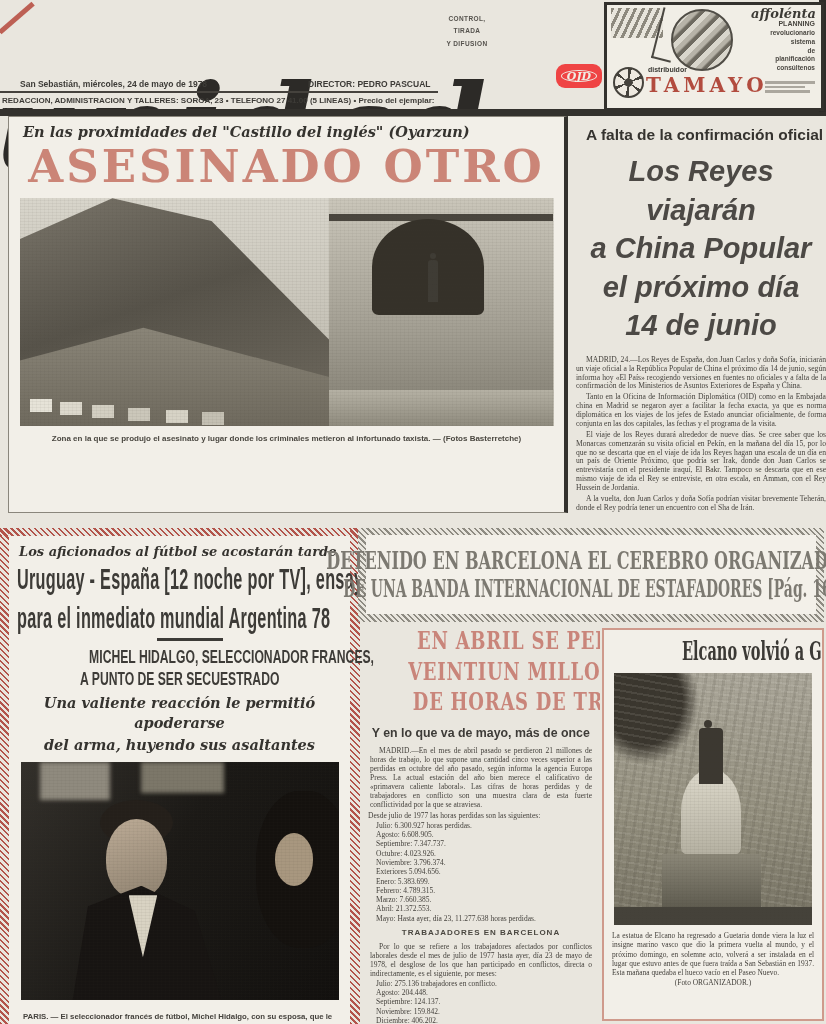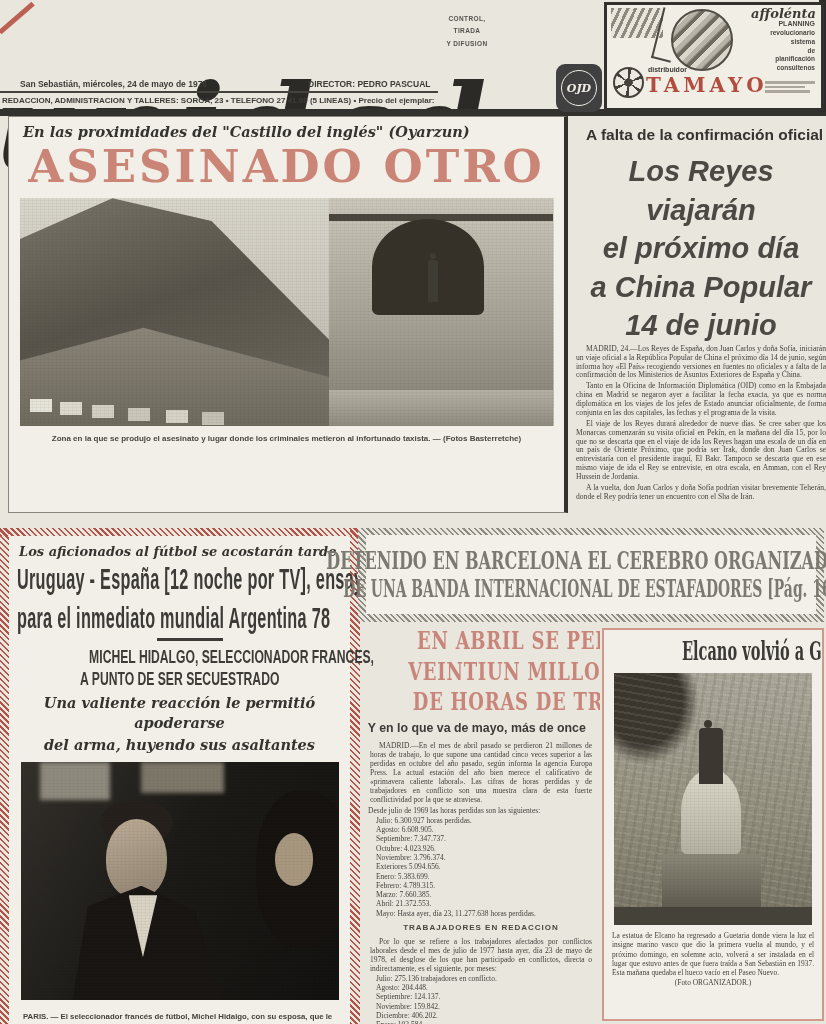--- a/index.html
+++ b/index.html
@@ -12,21 +12,21 @@
              letter-spacing:5px;transform:scaleX(1.02);transform-origin:left top;color:#2c2a27;}
   #red-mark{position:absolute;left:14px;top:-4px;width:5px;height:44px;background:#b5483c;
             transform:rotate(49deg);opacity:.85;}
   #control{position:absolute;left:436px;top:13px;width:62px;text-align:center;
            font:bold 6.5px/1.9 "Liberation Sans",sans-serif;letter-spacing:.4px;color:#55524d;}
   #dateline{position:absolute;left:20px;top:80px;font:bold 8.5px/1 "Liberation Sans",sans-serif;color:#3d3b37;}
   #director{position:absolute;left:308px;top:80px;font:bold 8.5px/1 "Liberation Sans",sans-serif;color:#3d3b37;}
   .rule-a{position:absolute;left:0;top:91px;width:438px;height:1.5px;background:#45423d;}
   #infoline{position:absolute;left:2px;top:96px;width:436px;font:bold 8px/1.2 "Liberation Sans",sans-serif;color:#3d3b37;}
   .rule-c{position:absolute;left:0;top:109px;width:826px;height:7px;background:#33312d;}
-  #ojd{position:absolute;left:556px;top:64px;width:46px;height:48px;background:#404040;border-radius:9px;}
+  #ojd{position:absolute;left:556px;top:64px;width:46px;height:24px;background:#ef4444;border-radius:9px;}
   #ojd .ring{position:absolute;left:5px;top:6px;right:5px;bottom:6px;border:1.5px solid #efece4;border-radius:50%;
              display:flex;align-items:center;justify-content:center;
              font:italic bold 11px "DejaVu Serif",serif;color:#f0ede5;}
   #edge-top{position:absolute;left:819px;top:0;width:7px;height:112px;background:#2e2c29;}
 
   
   #ad{position:absolute;left:604px;top:2px;width:214px;height:103px;border:3px solid #33312d;background:#f1eee6;}
   .ad-blind{position:absolute;left:4px;top:3px;width:52px;height:30px;
             background:repeating-linear-gradient(115deg,#8d897e 0 3px,#e8e5dc 3px 7px);}
   .ad-person{position:absolute;left:50px;top:4px;width:18px;height:50px;border-left:2.5px solid #4a4741;
@@ -73,21 +73,21 @@
          background:repeating-linear-gradient(0deg,rgba(60,55,45,.05) 0 1px,rgba(0,0,0,0) 1px 3px),
                     repeating-linear-gradient(90deg,rgba(60,55,45,.04) 0 1px,rgba(0,0,0,0) 1px 4px);}
   .m-caption{margin-top:8px;text-align:center;font:bold 8px/1.2 "Liberation Sans",sans-serif;color:#4a4740;}
 
   
   #reyes{position:absolute;left:576px;top:122px;width:250px;height:406px;}
   .r-kicker{position:absolute;left:10px;top:5px;white-space:nowrap;
             font:bold 15.5px/1 "Liberation Sans",sans-serif;color:#35332f;}
   .r-head{margin-top:30px;}
   .r-head div{text-align:center;font:italic bold 29px/1.33 "Liberation Sans",sans-serif;color:#4c4945;}
-  .r-body{}
+  .r-body{margin-top:11px;}
   .r-body p{margin:0 0 2px;font:7.6px/1.17 "Liberation Serif",serif;text-align:justify;text-indent:10px;color:#45423d;}
 
   
   .hatch-red{background:repeating-linear-gradient(45deg,#b3544b 0 1.6px,rgba(0,0,0,0) 1.6px 4.2px);}
   .hatch-gray{background:repeating-linear-gradient(45deg,#8e8b82 0 1.6px,#e9e6de 1.6px 4px);}
   #hstrip{position:absolute;left:0;top:528px;width:360px;height:8px;}
   #lstrip{position:absolute;left:0;top:528px;width:9px;height:496px;}
   #mstrip{position:absolute;left:350px;top:528px;width:10px;height:496px;}
 
   
@@ -123,21 +123,21 @@
                  align-items:center;justify-content:center;}
   #banner .inner div{line-height:1.2;}
   #banner .cond{font:bold 24px/1.15 "DejaVu Serif",serif;color:#7c7971;}
   #banner .b1{transform:scaleX(.67);}
   #banner .b2{transform:scaleX(.58);}
 
   
   #horas{position:absolute;left:362px;top:626px;width:238px;height:398px;overflow:hidden;}
   .h-head{text-align:center;}
   .h-head .cond{font:bold 25px/1.22 "DejaVu Serif",serif;letter-spacing:1px;color:#c9857a;transform:scaleX(.72);}
-  .h-sub{}
+  .h-sub{margin-top:5px;text-align:center;}
   .h-sub .cond{font:bold 13px/1 "Liberation Sans",sans-serif;color:#3d3b37;transform:scaleX(.95);}
   .h-body p{margin:5px 8px 0;font:7.5px/1.22 "Liberation Serif",serif;text-align:justify;text-indent:9px;color:#45423d;}
   .h-intro{margin:2px 0 0 6px;font:7.5px/1.24 "Liberation Serif",serif;color:#45423d;}
   .datalist{margin:0 0 0 14px;font:7.5px/1.24 "Liberation Serif",serif;color:#45423d;}
   .h-sect{margin:6px 0 2px;text-align:center;font:bold 8px/1 "Liberation Sans",sans-serif;
           letter-spacing:1px;color:#4a4740;}
 
   
   #elcano{position:absolute;left:602px;top:628px;width:222px;height:393px;box-sizing:border-box;
           border:2px solid #cf9a8c;background:#f2efe8;overflow:hidden;}
@@ -220,22 +220,22 @@
       <div class="mp-ledge"></div>
       <div class="grain"></div>
     </div>
     <div class="m-caption">Zona en la que se produjo el asesinato y lugar donde los criminales metieron al infortunado taxista. — (Fotos Basterretche)</div>
   </section>
 
   <section id="reyes">
     <div class="r-kicker">A falta de la confirmación oficial</div>
     <div class="r-head">
       <div>Los Reyes viajarán</div>
+      <div>a China Popular</div>
       <div>el próximo día</div>
-      <div>a China Popular</div>
       <div>14 de junio</div>
     </div>
     <div class="r-body">
       <p>MADRID, 24.—Los Reyes de España, don Juan Carlos y doña Sofía, iniciarán un viaje oficial a la República Popular de China el próximo día 14 de junio, según informa hoy «El País» recogiendo versiones en fuentes no oficiales y a falta de la confirmación de los Ministerios de Asuntos Exteriores de España y China.</p>
       <p>Tanto en la Oficina de Información Diplomática (OID) como en la Embajada china en Madrid se negaron ayer a facilitar la fecha exacta, ya que es norma diplomática en los viajes de los jefes de Estado anunciar oficialmente, de forma conjunta en las dos capitales, las fechas y el programa de la visita.</p>
       <p>El viaje de los Reyes durará alrededor de nueve días. Se cree saber que los Monarcas comenzarán su visita oficial en Pekín, en la mañana del día 15, por lo que no se descarta que en el viaje de ida los Reyes hagan una escala de un día en un país de Oriente Próximo, que podría ser Irak, donde don Juan Carlos se entrevistaría con el presidente iraquí, El Bakr. Tampoco se descarta que en ese mismo viaje de ida el Rey se entreviste, en otra escala, en Amman, con el Rey Hussein de Jordania.</p>
       <p>A la vuelta, don Juan Carlos y doña Sofía podrían visitar brevemente Teherán, donde el Rey podría tener un encuentro con el Sha de Irán.</p>
     </div>
   </section>
 
@@ -298,35 +298,35 @@
     </div>
     <div class="h-head">
       <span class="cond">DE HORAS DE TRABAJO</span>
     </div>
     <div class="h-sub">
       <span class="cond">Y en lo que va de mayo, más de once</span>
     </div>
     <div class="h-body">
       <p>MADRID.—En el mes de abril pasado se perdieron 21 millones de horas de trabajo, lo que supone una cantidad cinco veces superior a las perdidas en octubre del año pasado, según informa la agencia Europa Press. La actual estación del año bien merece el calificativo de «primavera caliente laboral». Las cifras de horas perdidas y de trabajadores en conflicto son una muestra clara de esta fuerte conflictividad por la que se atraviesa.</p>
     </div>
-    <div class="h-intro">Desde julio de 1969 las horas perdidas son las siguientes:</div>
+    <div class="h-intro">Desde julio de 1977 las horas perdidas son las siguientes:</div>
     <div class="datalist">
       <div>Julio: 6.300.927 horas perdidas.</div>
       <div>Agosto: 6.608.905.</div>
       <div>Septiembre: 7.347.737.</div>
       <div>Octubre: 4.023.926.</div>
       <div>Noviembre: 3.796.374.</div>
       <div>Exteriores 5.094.656.</div>
       <div>Enero: 5.383.699.</div>
       <div>Febrero: 4.789.315.</div>
       <div>Marzo: 7.660.385.</div>
       <div>Abril: 21.372.553.</div>
       <div>Mayo: Hasta ayer, día 23, 11.277.638 horas perdidas.</div>
     </div>
-    <div class="h-sect">TRABAJADORES EN REDACCION</div>
+    <div class="h-sect">TRABAJADORES EN BARCELONA</div>
     <div class="h-body">
       <p>Por lo que se refiere a los trabajadores afectados por conflictos laborales desde el mes de julio de 1977 hasta ayer, día 23 de mayo de 1978, el desglose de los que han participado en conflictos, directa o indirectamente, es el siguiente, por meses:</p>
     </div>
     <div class="datalist">
       <div>Julio: 275.136 trabajadores en conflicto.</div>
       <div>Agosto: 204.448.</div>
       <div>Septiembre: 124.137.</div>
       <div>Noviembre: 159.842.</div>
       <div>Diciembre: 406.202.</div>
       <div>Enero: 102.584.</div>

